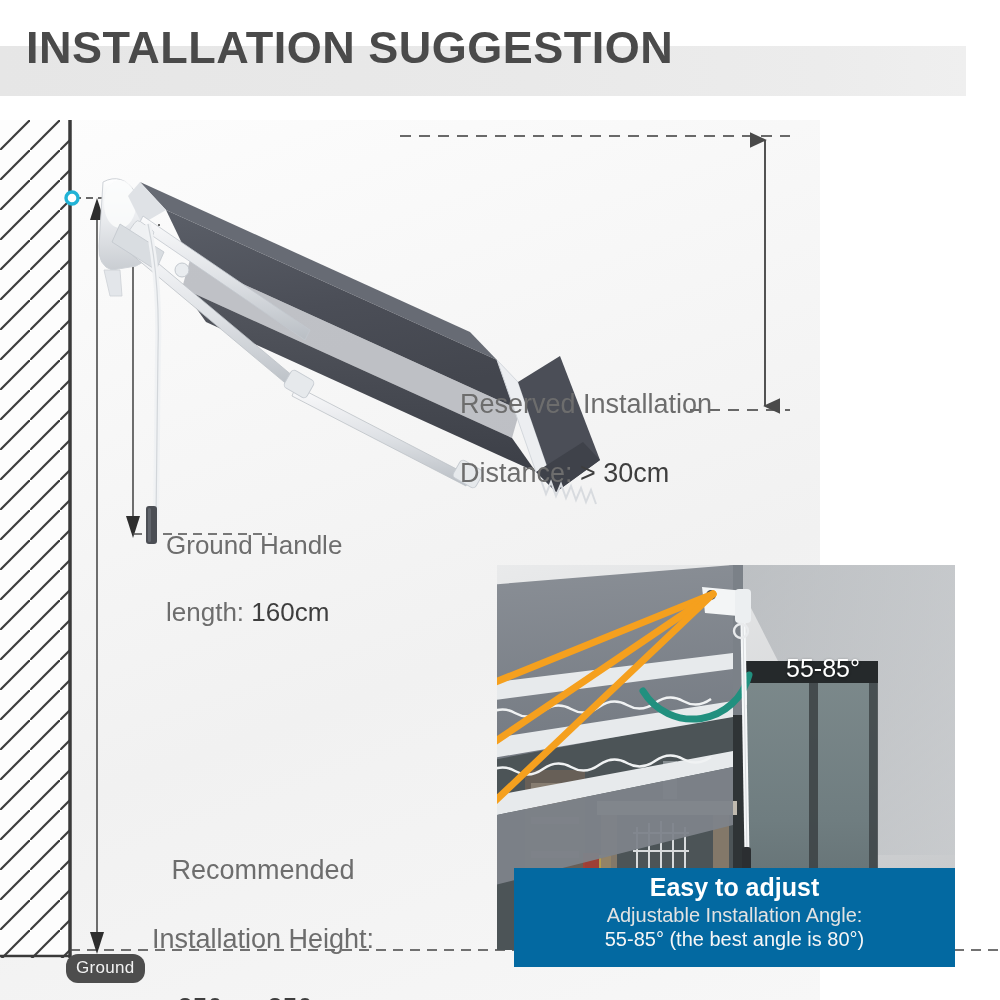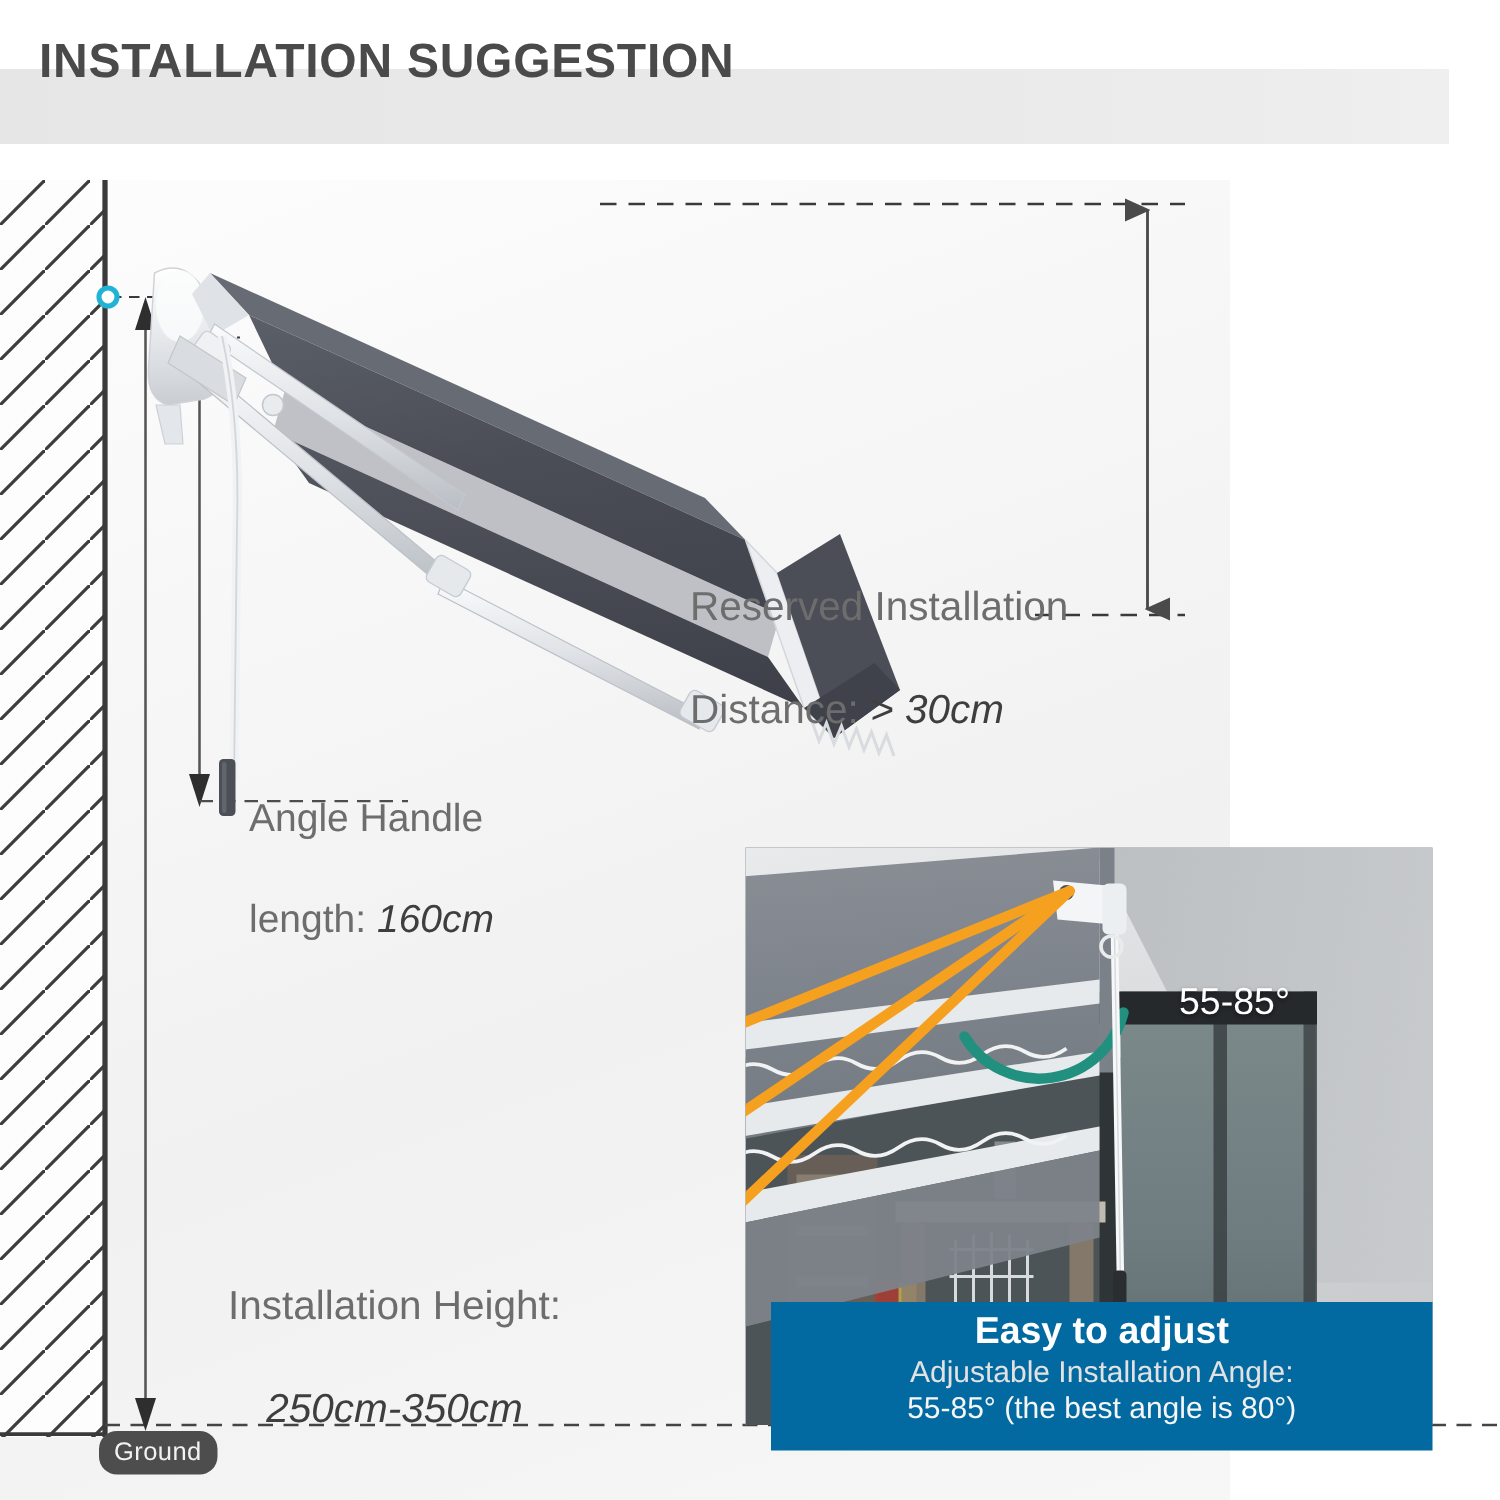--- a/index.html
+++ b/index.html
@@ -22,21 +22,21 @@
     left: 0;
     top: 46px;
     width: 966px;
     height: 50px;
     background: linear-gradient(to right, #e6e6e6 0%, #e9e9e9 55%, #ececec 85%, #efefef 100%);
   }
   .page-title {
     position: absolute;
     left: 26px;
     top: 22px;
-    font-size: 32px;
+    font-size: 45px;
     font-weight: bold;
     letter-spacing: 0.5px;
     color: #4a4a4a;
     font-family: "Liberation Sans", sans-serif;
     white-space: nowrap;
   }
 
   
   .canvas {
     position: absolute;
@@ -57,21 +57,20 @@
     position: absolute;
     color: #6d6d6d;
     font-family: "Liberation Sans", sans-serif;
     font-weight: 300;
     line-height: 1.28;
     white-space: pre-line;
   }
   .dim-label .strong {
     color: #3e3e3e;
     font-weight: 400;
-    font-style: italic;
   }
 
   #label-reserved {
     left: 460px;
     top: 232px;
     font-size: 27px;
     text-align: left;
   }
   #label-crank {
     left: 166px;
@@ -294,25 +293,26 @@
         </g>
       </g>
     </svg>
 
     <div class="dim-label" id="label-reserved">
       <div>Reserved Installation</div>
       <div><span>Distance: </span><span class="strong">&gt; 30cm</span></div>
     </div>
 
     <div class="dim-label" id="label-crank">
-      <div>Angle Handle</div>
+      <div>Ground Handle</div>
       <div><span>length: </span><span class="strong">160cm</span></div>
     </div>
 
     <div class="dim-label" id="label-height">
+      <div>Recommended</div>
       <div>Installation Height:</div>
       <div class="strong">250cm-350cm</div>
     </div>
   </div>
 
   <div class="ground-badge">Ground</div>
 
   <div class="inset">
     <svg class="inset-svg" width="458" height="385" viewBox="0 0 458 385">
       <defs>

